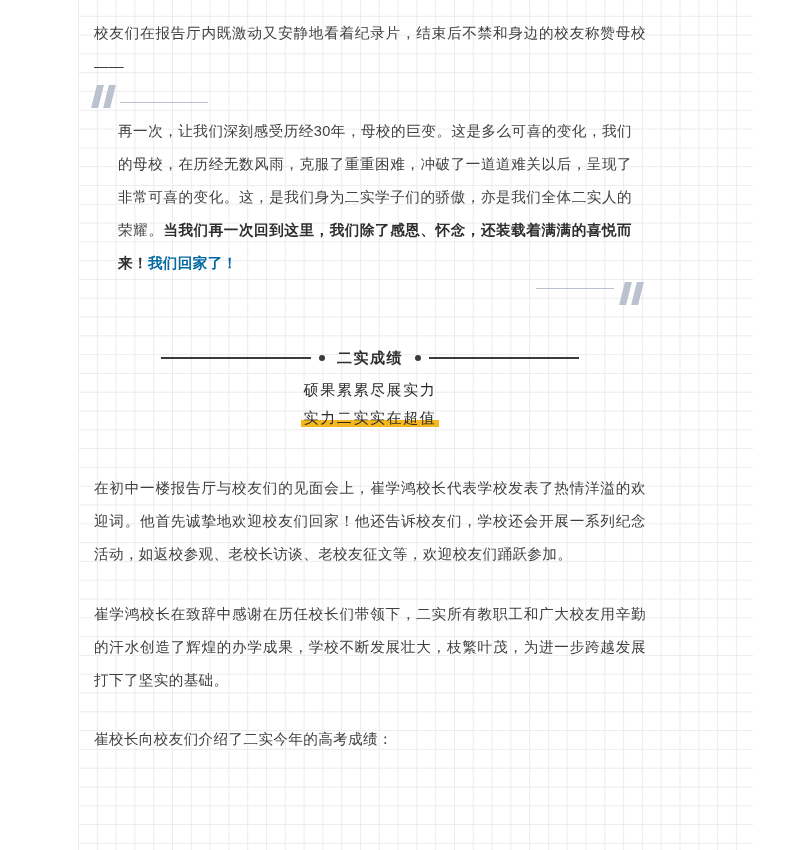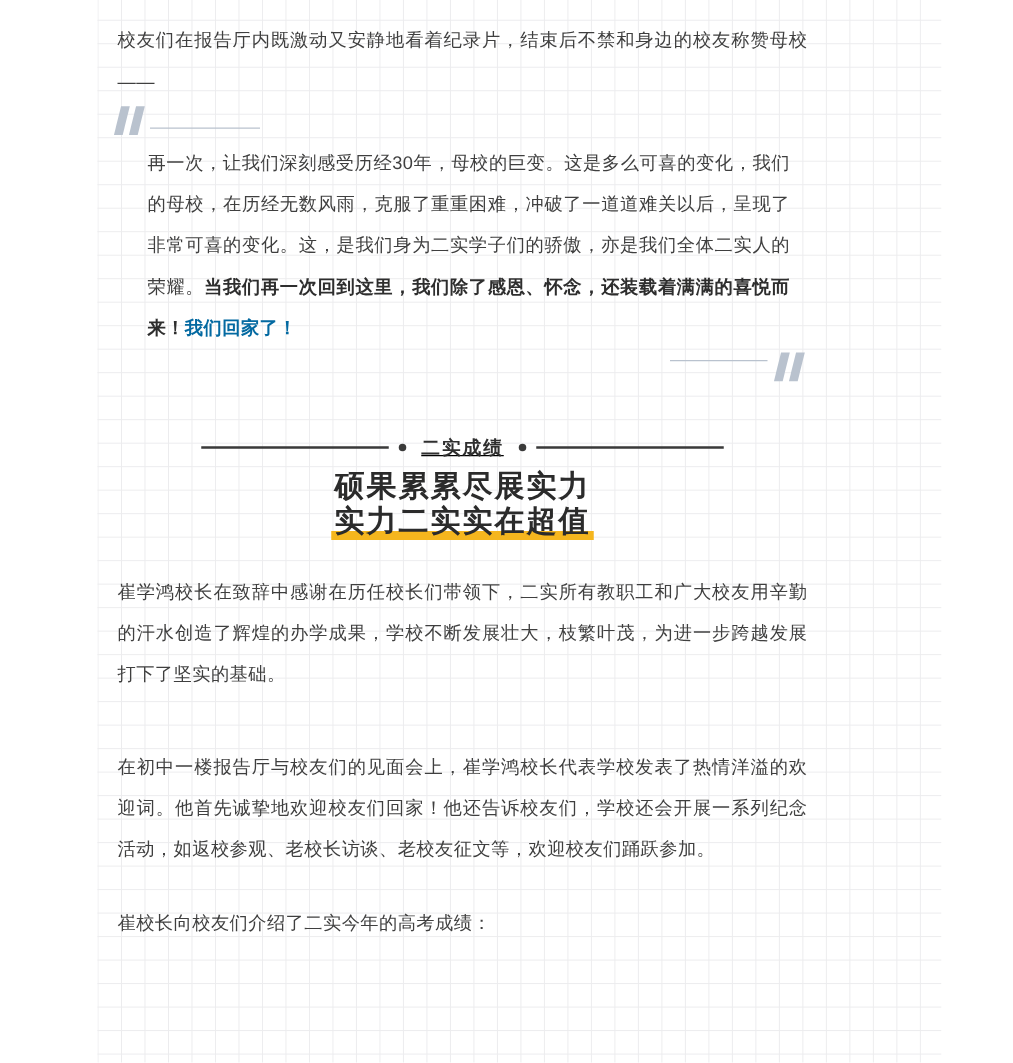--- a/index.html
+++ b/index.html
@@ -105,21 +105,20 @@
   .section-head {
     margin-top: 42px;
     text-align: center;
   }
   .divider {
     display: flex;
     align-items: center;
     justify-content: center;
     gap: 8px;
     height: 20px;
-    text-decoration: underline;
   }
   .divider .bar {
     height: 2px;
     background: #3a3a3a;
     width: 150px;
     flex: none;
   }
   .divider .dot {
     width: 6px;
     height: 6px;
@@ -130,22 +129,22 @@
   .divider .dtitle {
     font-size: 15px;
     font-weight: bold;
     color: #2f2f2f;
     letter-spacing: 1.5px;
     white-space: nowrap;
     padding: 0 4px;
   }
 
   .head-line {
-    font-size: 24px;
-    font-weight: bold;
+    font-size: 15px;
+    font-weight: normal;
     color: #2b2b2b;
     letter-spacing: 1.6px;
     line-height: 26px;
     margin-top: 9px;
   }
   .head-line.second { margin-top: 2px; }
   .hl-mark {
     background: linear-gradient(to top, #f5b61e 0, #f5b61e 7px, transparent 7px);
     padding: 0 3px 1px 3px;
   }
@@ -186,17 +185,17 @@
       <span class="bar"></span>
       <span class="dot"></span>
       <span class="dtitle">二实成绩</span>
       <span class="dot"></span>
       <span class="bar"></span>
     </div>
     <div class="head-line">硕果累累尽展实力</div>
     <div class="head-line second"><span class="hl-mark">实力二实实在超值</span></div>
   </div>
 
+  <p class="para p-gap-a">在初中一楼报告厅与校友们的见面会上，崔学鸿校长代表学校发表了热情洋溢的欢迎词。他首先诚挚地欢迎校友们回家！他还告诉校友们，学校还会开展一系列纪念活动，如返校参观、老校长访谈、老校友征文等，欢迎校友们踊跃参加。</p>
   <p class="para p-gap-b">崔学鸿校长在致辞中感谢在历任校长们带领下，二实所有教职工和广大校友用辛勤的汗水创造了辉煌的办学成果，学校不断发展壮大，枝繁叶茂，为进一步跨越发展打下了坚实的基础。</p>
-  <p class="para p-gap-a">在初中一楼报告厅与校友们的见面会上，崔学鸿校长代表学校发表了热情洋溢的欢迎词。他首先诚挚地欢迎校友们回家！他还告诉校友们，学校还会开展一系列纪念活动，如返校参观、老校长访谈、老校友征文等，欢迎校友们踊跃参加。</p>
   <p class="para p-gap-d">崔校长向校友们介绍了二实今年的高考成绩：</p>
 
 </div>
 
 </body></html>

